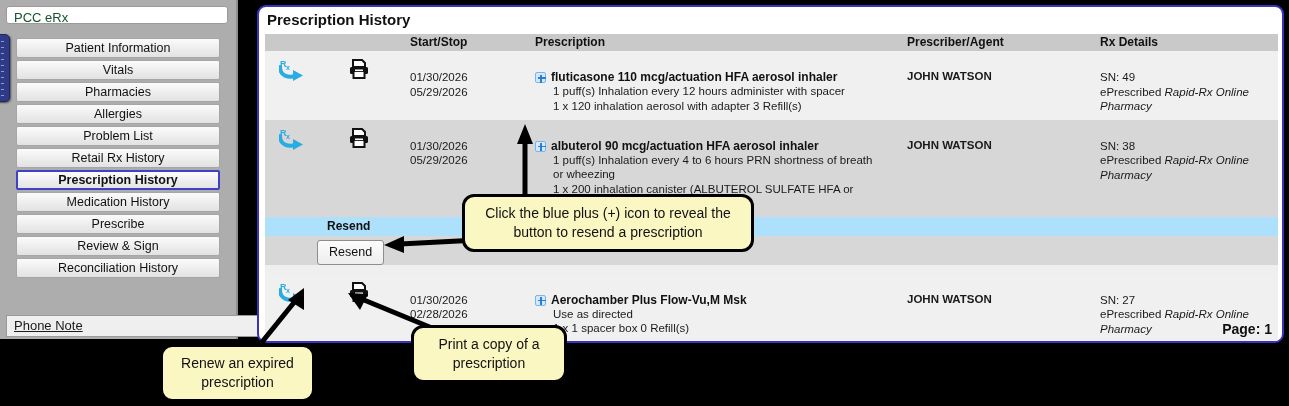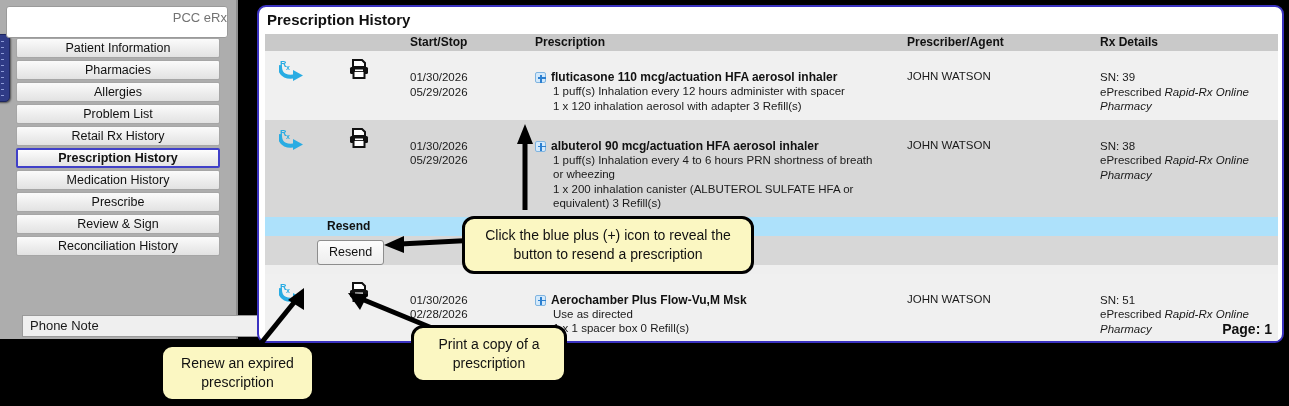--- a/index.html
+++ b/index.html
@@ -21,45 +21,45 @@
   #side-handle {
     position: absolute; left: -6px; top: 34px; width: 16px; height: 68px;
     background: #2f3b86; border-radius: 5px; border: 1px solid #1d2660;
     box-shadow: 1px 1px 2px rgba(0,0,0,.55);
   }
   #side-handle .dots {
     position: absolute; left: 6px; top: 6px; width: 3px; height: 56px;
     background-image: repeating-linear-gradient(to bottom, #8d9ad6 0 1px, transparent 1px 6px);
   }
   #app-title {
-    position: absolute; left: 6px; top: 6px; width: 222px; height: 32px;
+    position: absolute; left: 6px; top: 6px; width: 222px; height: 18px;
     background: #ffffff; border: 1px solid #9a9a9a; border-radius: 3px;
-    font-size: 13px; color: #737373; line-height: 21px; padding-left: 7px; text-align: right;
+    font-size: 13px; color: #14532d; line-height: 21px; padding-left: 7px;
   }
   #nav { position: absolute; left: 16px; top: 38px; width: 204px; }
   .nav-item {
     display: block; width: 204px; height: 20px; margin-bottom: 2px;
     background: linear-gradient(to bottom, #fbfbfb 0%, #ededed 55%, #e2e2e2 100%);
     border: 1px solid #a6a6a6; border-radius: 2px;
     font-size: 12.5px; color: #111; text-align: center; line-height: 18px;
     cursor: pointer;
   }
   .nav-item.active {
     border: 2px solid #4040c8; font-weight: bold;
     background: linear-gradient(to bottom, #fdfdfd 0%, #ededed 60%, #e4e4e4 100%);
     line-height: 16px;
   }
   #phone-note-label {
     position: absolute; left: 0; top: 288px; width: 238px;
     text-align: center; font-size: 13px; font-weight: bold; color: #111; margin-top: 29px;
   }
   #phone-note-field {
-    position: absolute; left: 22px; top: 315px; width: 257px; height: 22px;
+    position: absolute; left: 6px; top: 315px; width: 257px; height: 22px;
     background: #efefef; border: 1px solid #9a9a9a;
-    font-size: 13px; color: #1a1a1a; line-height: 20px; padding-left: 7px;
+    font-size: 13px; color: #1a1a1a; line-height: 20px; padding-left: 7px; text-decoration: underline;
   }
 
   
   #panel {
     position: absolute; left: 257px; top: 5px; width: 1027px; height: 338px;
     background: #ffffff;
     border: 2px solid #3a32c0; border-radius: 9px;
     overflow: hidden;
   }
   #panel-title {
@@ -74,21 +74,21 @@
   .row.alt1 { background: #f0f0f0; }
   .row.alt2 { background: #d7d7d7; }
   .row.resend-head { background: #ade1fb; height: 19px; }
   .row.resend-body { background: #d7d7d7; height: 29px; }
   .row.spacer { background: #efefef; height: 9px; }
 
   .c-icon1 { width: 48px; flex: 0 0 48px; }
   .c-icon2 { width: 47px; flex: 0 0 47px; }
   .c-dates { width: 100px; flex: 0 0 100px; }
   .c-rx    { flex: 1 1 auto; }
-  .c-presc { width: 168px; flex: 0 0 168px; }
+  .c-presc { width: 168px; flex: 0 0 168px; font-weight: bold; }
   .c-det   { width: 178px; flex: 0 0 178px; }
 
   .row.head > div {
     font-size: 12px; font-weight: bold; color: #111; line-height: 17px;
   }
 
   .cell { font-size: 11.5px; color: #1a1a1a; padding-top: 19px; padding-bottom: 6px; }
   .dates { line-height: 14.5px; }
   .presc-name { font-weight: bold; font-size: 12px; color: #111; }
   .presc-line { line-height: 14.5px; padding-left: 18px; }
@@ -126,41 +126,42 @@
     font-size: 14px; font-weight: bold; color: #111;
   }
 
   
   .callout {
     position: absolute; background: #fbf7c2;
     border: 3px solid #000; border-radius: 12px;
     font-size: 14px; color: #111; text-align: center;
     line-height: 19px; padding: 7px 10px; z-index: 40;
   }
-  #callout-plus { left: 462px; top: 216px; width: 292px; }
+  #callout-plus { left: 462px; top: 194px; width: 292px; }
   #callout-print { left: 411px; top: 325px; width: 156px; }
   #callout-renew { left: 160px; top: 344px; width: 155px; }
 
   svg.arrow { position: absolute; z-index: 35; overflow: visible; }
 </style>
 </head>
 <body>
 
 <div id="root">
 
   <div id="sidebar">
 
     <div id="side-handle">
       <div class="dots"></div>
     </div>
 
     <div id="app-title">PCC eRx</div>
 
     <div id="nav">
       <div class="nav-item">Patient Information</div>
+      <div class="nav-item">Vitals</div>
       <div class="nav-item">Pharmacies</div>
       <div class="nav-item">Allergies</div>
       <div class="nav-item">Problem List</div>
       <div class="nav-item">Retail Rx History</div>
       <div class="nav-item active">Prescription History</div>
       <div class="nav-item">Medication History</div>
       <div class="nav-item">Prescribe</div>
       <div class="nav-item">Review &amp; Sign</div>
       <div class="nav-item">Reconciliation History</div>
     </div>
@@ -211,21 +212,21 @@
         <div class="c-rx cell">
           <div class="plus-row">
             <div class="plusbox"></div>
             <div class="presc-name">fluticasone 110 mcg/actuation HFA aerosol inhaler</div>
           </div>
           <div class="presc-line">1 puff(s) Inhalation every 12 hours administer with spacer</div>
           <div class="presc-line">1 x 120 inhalation aerosol with adapter 3 Refill(s)</div>
         </div>
         <div class="c-presc cell">JOHN WATSON</div>
         <div class="c-det cell">
-          <div class="det-line">SN: 39</div>
+          <div class="det-line">SN: 49</div>
           <div class="det-line"><span>ePrescribed </span><i>Rapid-Rx Online Pharmacy</i></div>
         </div>
       </div>
 
       <div class="row alt2">
         <div class="c-icon1">
           <div class="rxicon">
             <svg width="26" height="24" viewBox="0 0 26 24">
               <text x="1" y="9.5" font-family="Liberation Sans, sans-serif" font-size="9" font-weight="bold" fill="#29ace3">R</text>
               <text x="7" y="12.5" font-family="Liberation Sans, sans-serif" font-size="7" font-weight="bold" fill="#29ace3">x</text>
@@ -299,21 +300,21 @@
         <div class="c-rx cell">
           <div class="plus-row">
             <div class="plusbox"></div>
             <div class="presc-name">Aerochamber Plus Flow-Vu,M Msk</div>
           </div>
           <div class="presc-line">Use as directed</div>
           <div class="presc-line">1 x 1 spacer box 0 Refill(s)</div>
         </div>
         <div class="c-presc cell">JOHN WATSON</div>
         <div class="c-det cell">
-          <div class="det-line">SN: 51</div>
+          <div class="det-line">SN: 27</div>
           <div class="det-line"><span>ePrescribed </span><i>Rapid-Rx Online Pharmacy</i></div>
         </div>
       </div>
     </div>
 
     <div id="page-indicator">Page: 1</div>
   </div>
 
   <svg class="arrow" style="left:500px; top:118px;" width="40" height="95">
     <path d="M25 92 L25 22" stroke="#000" stroke-width="5" fill="none"></path>

